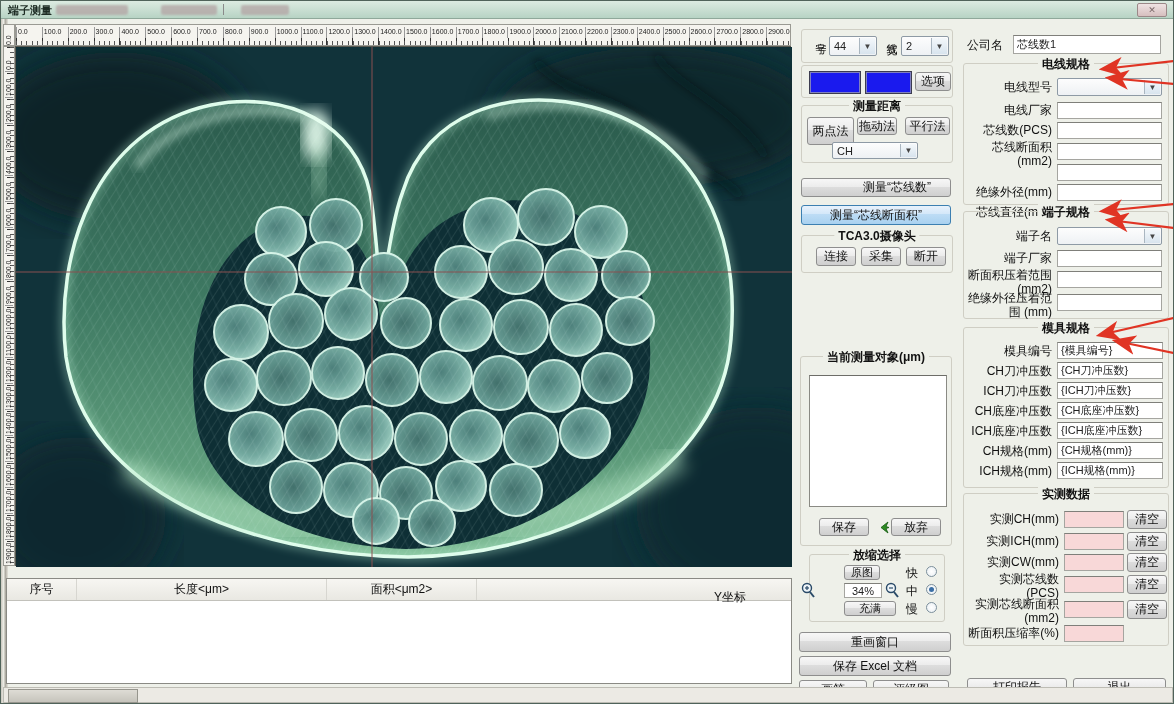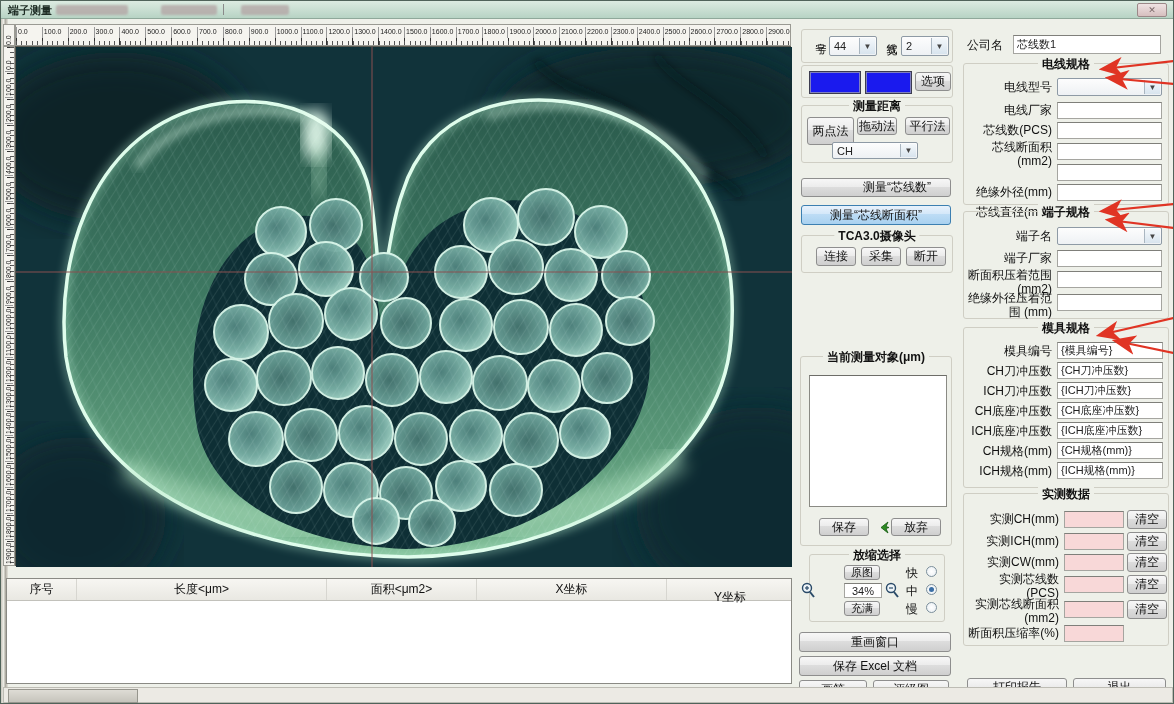--- a/index.html
+++ b/index.html
@@ -315,21 +315,21 @@
         </svg>
     </span>
     <div class="inp" style="left:34px;top:28px;width:38px;height:15px;justify-content:center;">34%</div>
     <span class="mini-ico" style="left:74px;top:27px;">
       <svg width="15" height="16">
           <circle cx="7" cy="6" r="4.5" fill="#eef4f8" stroke="#2a4a68" stroke-width="1.4"></circle>
           <line x1="5" y1="6" x2="9" y2="6" stroke="#2a4a68" stroke-width="1.2"></line>
           <line x1="10" y1="10" x2="14" y2="15" stroke="#2a4a68" stroke-width="2"></line>
         </svg>
     </span>
-    <div class="btn" style="left:34px;top:46px;width:36px;height:15px;font-size:11px;">充满</div>
+    <div class="btn" style="left:34px;top:46px;width:52px;height:15px;font-size:11px;">充满</div>
     <span class="rlabel" style="left:96px;top:10px;">快</span>
     <div class="radio" style="left:116px;top:11px;"></div>
     <span class="rlabel" style="left:96px;top:28px;">中</span>
     <div class="radio sel" style="left:116px;top:29px;"></div>
     <span class="rlabel" style="left:96px;top:46px;">慢</span>
     <div class="radio" style="left:116px;top:47px;"></div>
   </div>
 
   <div class="btn" style="left:798px;top:631px;width:152px;height:20px;">重画窗口</div>
   <div class="btn" style="left:798px;top:655px;width:152px;height:20px;">保存 Excel 文档</div>
@@ -429,21 +429,20 @@
       <path d="M1173,317 L1099,334" marker-end="url(#ah)"></path>
       <path d="M1173,352 L1115,340" marker-end="url(#ah)"></path>
     </g>
   </svg>
 
   <div class="abs" id="table-wrap">
     <div class="thead">
       <div class="th" style="left:0;width:70px;">序号</div>
       <div class="th" style="left:70px;width:250px;">长度&lt;μm&gt;</div>
       <div class="th" style="left:320px;width:150px;">面积&lt;μm2&gt;</div>
-      <div class="th" style="left:470px;width:190px;">X坐标</div>
       <div class="th" style="left:660px;width:126px;border-right:none;margin-top:8px;">Y坐标</div>
     </div>
   </div>
   <div class="abs hscroll">
     <div class="hthumb"></div>
   </div>
 
 </div>
 
 </body></html>

